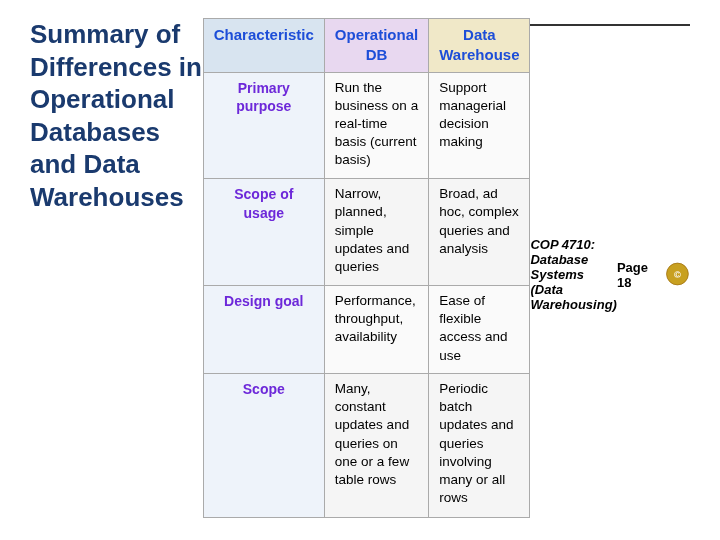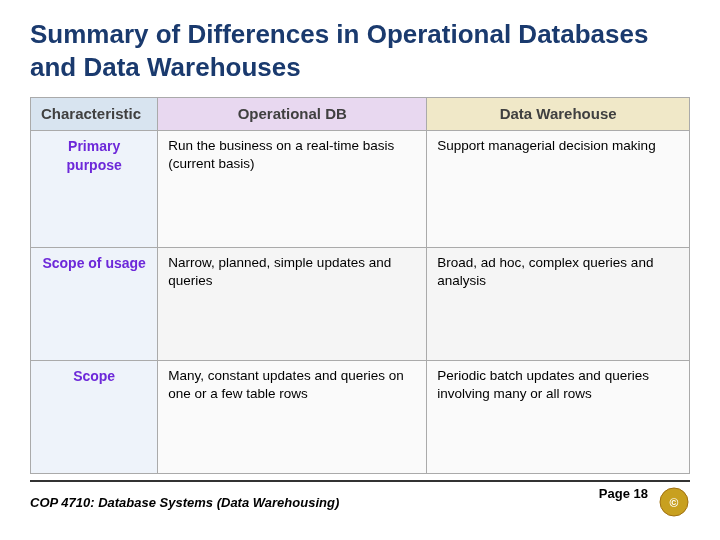--- a/index.html
+++ b/index.html
@@ -9,21 +9,21 @@
       background: #ffffff;
       font-family: Arial, sans-serif;
       overflow: hidden;
     }
     .slide {
       width: 720px;
       height: 540px;
       background: #ffffff;
       padding: 18px 30px 22px 30px;
       display: flex;
-      flex-direction: column;
+      flex-direction: row;
     }
     .title {
       font-size: 26px;
       font-weight: bold;
       color: #1a3a6e;
       margin-bottom: 14px;
       line-height: 1.25;
     }
     .table {
       width: 100%;
@@ -34,21 +34,21 @@
       border: 1px solid #aaa;
       padding: 6px 10px;
       vertical-align: top;
       font-size: 13.5px;
       line-height: 1.35;
     }
     .table thead th {
       background: #d8e4f0;
       font-weight: bold;
       font-size: 15px;
-      color: #404040;
+      color: #1d4ed8;
       text-align: center;
     }
     .table thead th.col-characteristic {
       background: #d8e4f0;
       text-align: left;
     }
     .table thead th.col-operational {
       background: #e8d8f0;
     }
     .table thead th.col-warehouse {
@@ -87,21 +87,21 @@
       font-weight: bold;
       color: #000;
     }
     .footer-logo {
       width: 32px;
       height: 32px;
       margin-left: 10px;
     }
     .footer-area {
       display: flex;
-      align-items: flex-start;
+      align-items: flex-end;
     }
   </style>
 </head>
 <body>
 
 <div class="slide">
   <div class="title">Summary of Differences in Operational Databases and Data Warehouses</div>
 
   <table class="table">
     <thead>
@@ -116,20 +116,25 @@
           <td class="row-label">Primary purpose</td>
           <td>Run the business on a real-time basis (current basis)</td>
           <td>Support managerial decision making</td>
         </tr>
         <tr>
           <td class="row-label">Scope of usage</td>
           <td>Narrow, planned, simple updates and queries</td>
           <td>Broad, ad hoc, complex queries and analysis</td>
         </tr>
         <tr>
+          <td class="row-label">Design goal</td>
+          <td>Performance, throughput, availability</td>
+          <td>Ease of flexible access and use</td>
+        </tr>
+        <tr>
           <td class="row-label">Scope</td>
           <td>Many, constant updates and queries on one or a few table rows</td>
           <td>Periodic batch updates and queries involving many or all rows</td>
         </tr>
       </tbody>
   </table>
 
   <div class="footer">
     <div class="footer-area">
       <span class="footer-left">COP 4710: Database Systems  (Data Warehousing)</span>

